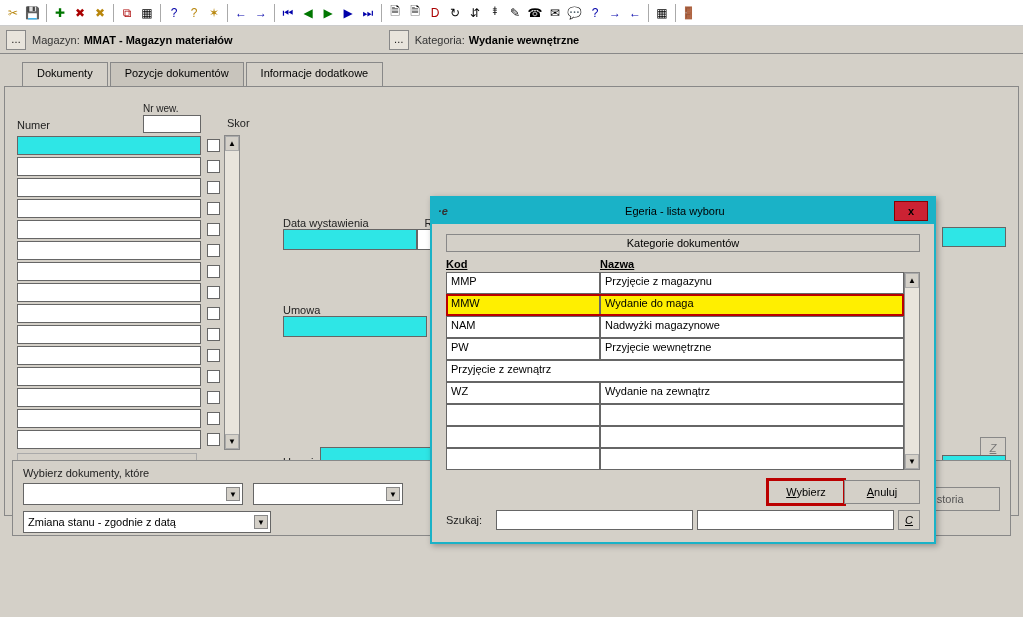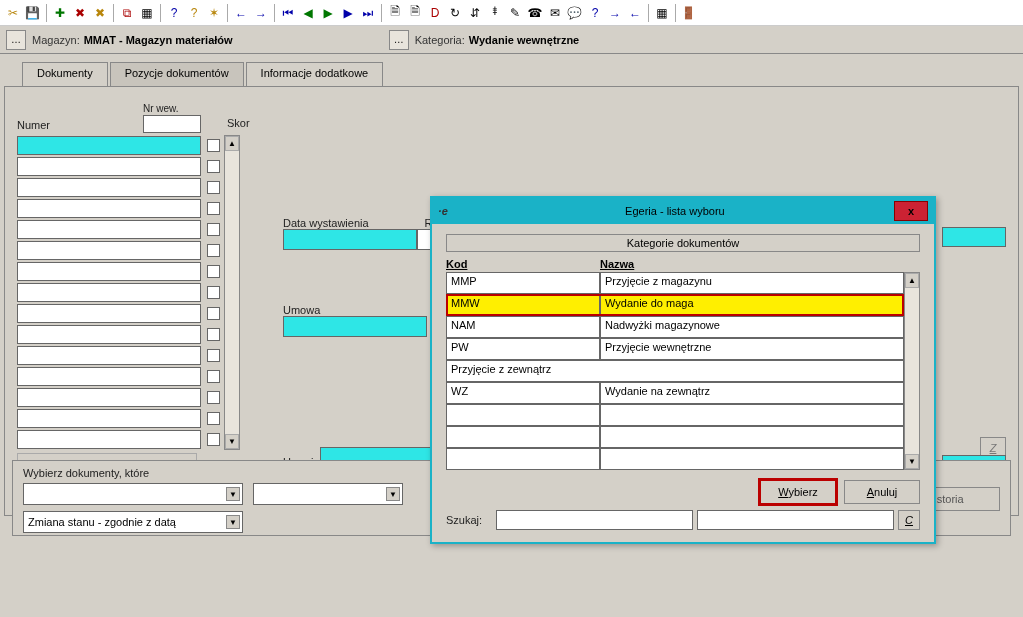--- a/index.html
+++ b/index.html
@@ -71,21 +71,21 @@
   .modal-rows { flex: 1; }
   .modal-row { display: flex; height: 22px; }
   .modal-cell { border: 1px solid #666; background: #fff; padding: 2px 4px; overflow: hidden; white-space: nowrap; }
   .modal-cell.c1 { width: 154px; }
   .modal-cell.c2 { flex: 1; }
   .modal-row.highlight { outline: 2px solid #b00; outline-offset: -2px; }
   .modal-row.highlight .modal-cell { background: #ffef00; }
   .modal-row.empty .modal-cell { background: #fff; }
   .modal-vscroll { width: 16px; background: #e8e4dc; border: 1px solid #888; display: flex; flex-direction: column; justify-content: space-between; }
   
-  .modal-foot { display: flex; align-items: center; margin-top: 10px; gap: 8px; }
+  .modal-foot { display: flex; align-items: center; margin-top: 10px; }
   .modal-foot .spacer { flex: 1; }
   .modal-btn { width: 76px; height: 24px; border: 1px solid #888; background: #d4d0c8; cursor: pointer; }
   .modal-btn.primary { outline: 3px solid #b00; outline-offset: -1px; }
   .modal-btn span { text-decoration: underline; }
   
   .modal-search-row { display: flex; align-items: center; margin-top: 6px; gap: 4px; }
   .modal-search-input { flex: 1; height: 20px; border: 1px solid #666; background: #fff; padding: 0 2px; }
   .c-btn { width: 22px; height: 20px; border: 1px solid #888; background: #d4d0c8; font-style: italic; text-decoration: underline; cursor: pointer; }
   
   
@@ -267,21 +267,21 @@
       <div class="combo" style="width:220px">
           <span></span>
           <div class="combo-arrow">▼</div>
         </div>
       <div class="combo" style="width:150px">
           <span></span>
           <div class="combo-arrow">▼</div>
         </div>
     </div>
     <div style="margin-top:6px;">
-      <div class="combo" style="width:220px">
+      <div class="combo" style="width:248px">
           <span>Zmiana stanu - zgodnie z datą</span>
           <div class="combo-arrow">▼</div>
         </div>
     </div>
     <div class="footer-btns">
       <button class="foot-btn"><span>Pokaż </span><span>r</span><span style="text-decoration:none">ealizacje</span></button>
       <button class="foot-btn"><span style="text-decoration:none">Dr</span><span>u</span><span style="text-decoration:none">kuj</span></button>
       <button class="foot-btn"><span>H</span><span style="text-decoration:none">istoria</span></button>
     </div>
   </div>

